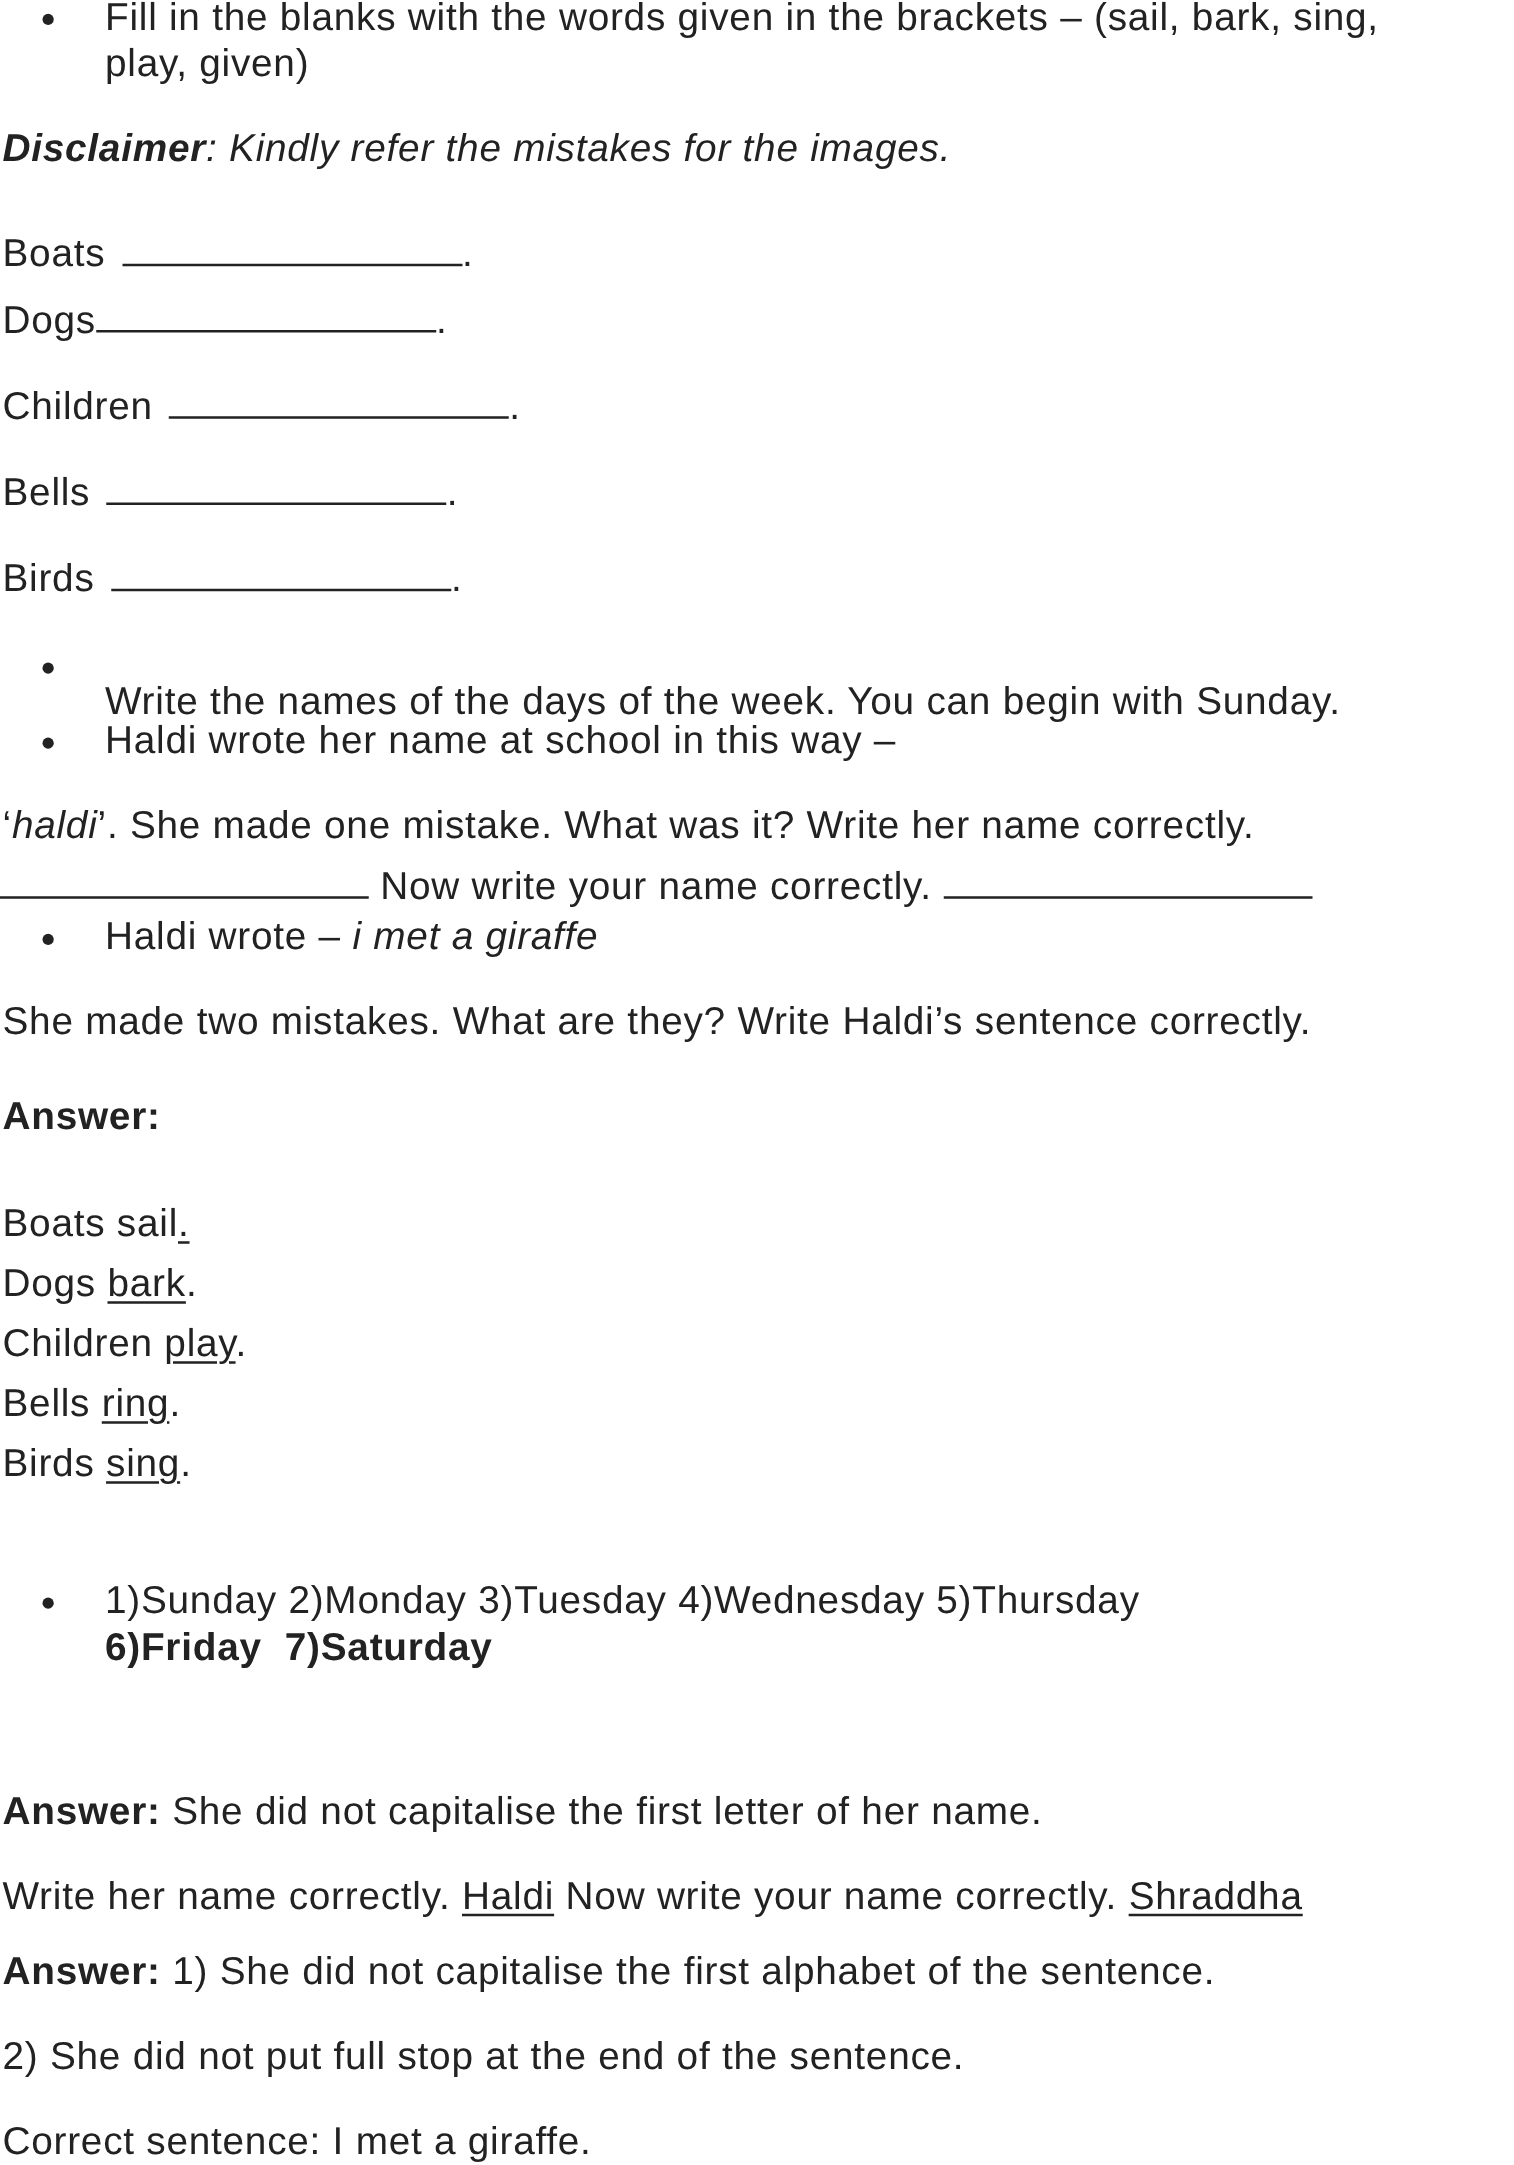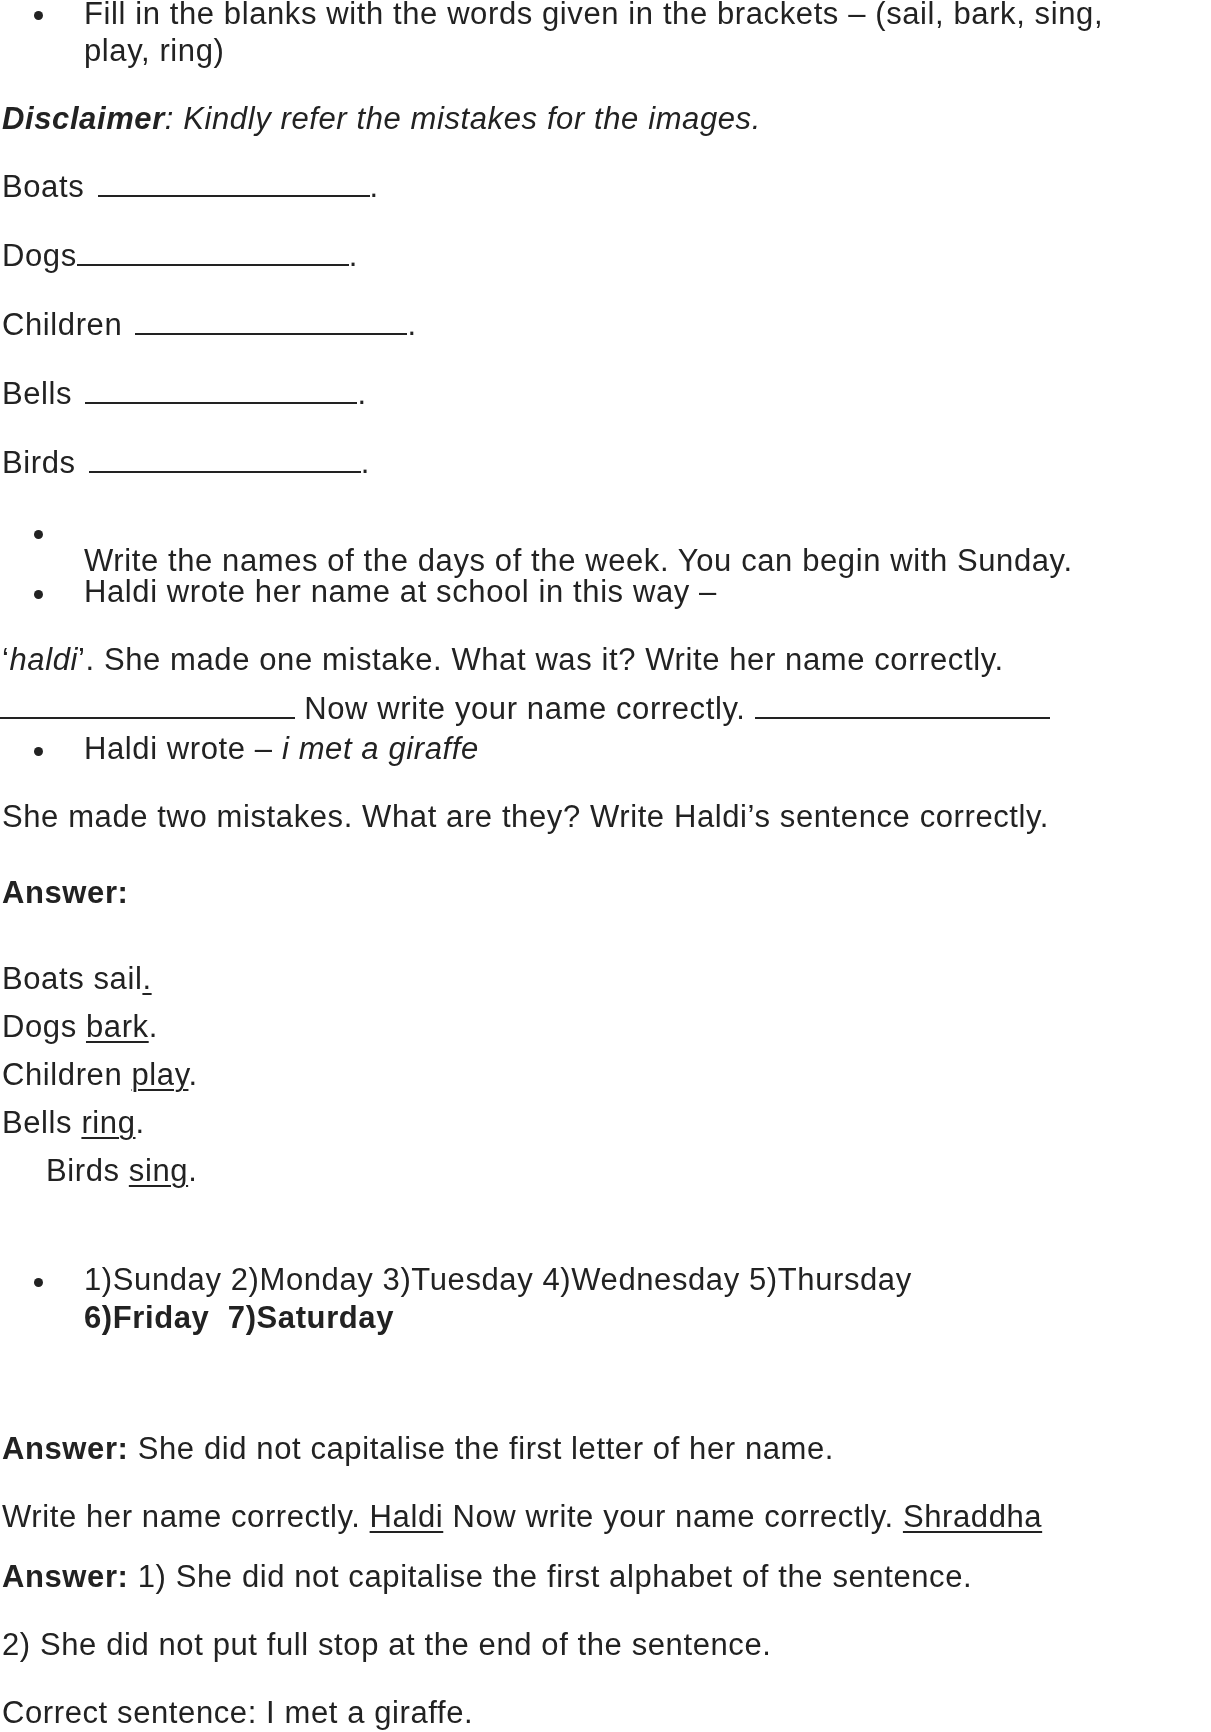--- a/index.html
+++ b/index.html
@@ -14,27 +14,27 @@
   .blank { display:inline-block; border-bottom:2px solid #222; height:24px; vertical-align:baseline; }
   .u { text-decoration:underline; text-underline-offset:4px; text-decoration-thickness:2px; }
   .b { font-weight:bold; }
   .i { font-style:italic; }
 </style>
 </head>
 <body>
 
 <div class="dot" style="top:11px;"></div>
 <div class="bullet-line" style="top:-5px;">Fill in the blanks with the words given in the brackets – (sail, bark, sing,</div>
-<div class="bullet-line" style="top:32px;">play, ring)</div>
+<div class="bullet-line" style="top:32px;">play, given)</div>
 
 <div class="line i" style="top:100px;">
   <span class="b">Disclaimer</span><span>: Kindly refer the mistakes for the images.</span>
 </div>
 
-<div class="line" style="top:168px;">
+<div class="line" style="top:184px;">
   <span>Boats</span>
   <span class="blank" style="width:272px;margin-left:4px;"></span><span>.</span>
 </div>
 <div class="line" style="top:237px;">
   <span>Dogs</span><span class="blank" style="width:272px;"></span><span>.</span>
 </div>
 <div class="line" style="top:306px;">
   <span>Children</span>
   <span class="blank" style="width:272px;margin-left:4px;"></span><span>.</span>
 </div>
@@ -76,21 +76,21 @@
 </div>
 <div class="line" style="top:1008px;">
   <span>Dogs </span><span class="u">bark</span><span>.</span>
 </div>
 <div class="line" style="top:1056px;">
   <span>Children </span><span class="u">play</span><span>.</span>
 </div>
 <div class="line" style="top:1104px;">
   <span>Bells </span><span class="u">ring</span><span>.</span>
 </div>
-<div class="line" style="top:1152px;margin-left:44px;">
+<div class="line" style="top:1152px;">
   <span>Birds </span><span class="u">sing</span><span>.</span>
 </div>
 
 <div class="dot" style="top:1278px;"></div>
 <div class="bullet-line" style="top:1261px; white-space:pre;">1)Sunday 2)Monday 3)Tuesday 4)Wednesday 5)Thursday</div>
 <div class="bullet-line" style="top:1299px; white-space:pre;font-weight:bold;">6)Friday  7)Saturday</div>
 
 <div class="line" style="top:1430px;">
   <span class="b">Answer:</span>
   <span>She did not capitalise the first letter of her name.</span>

